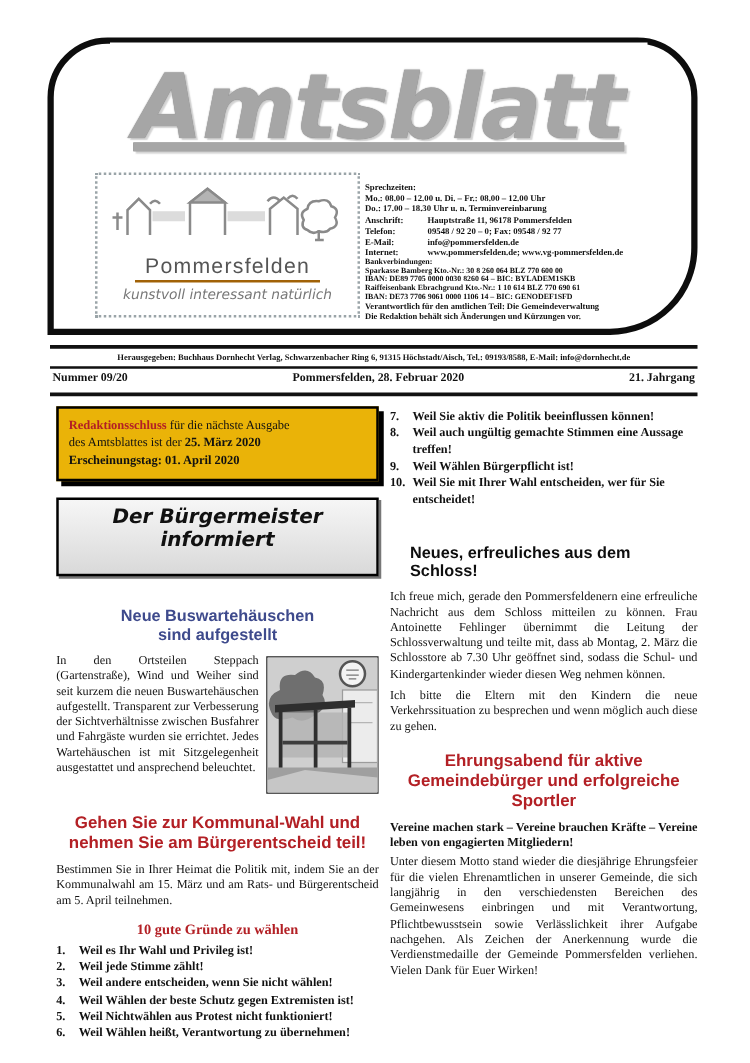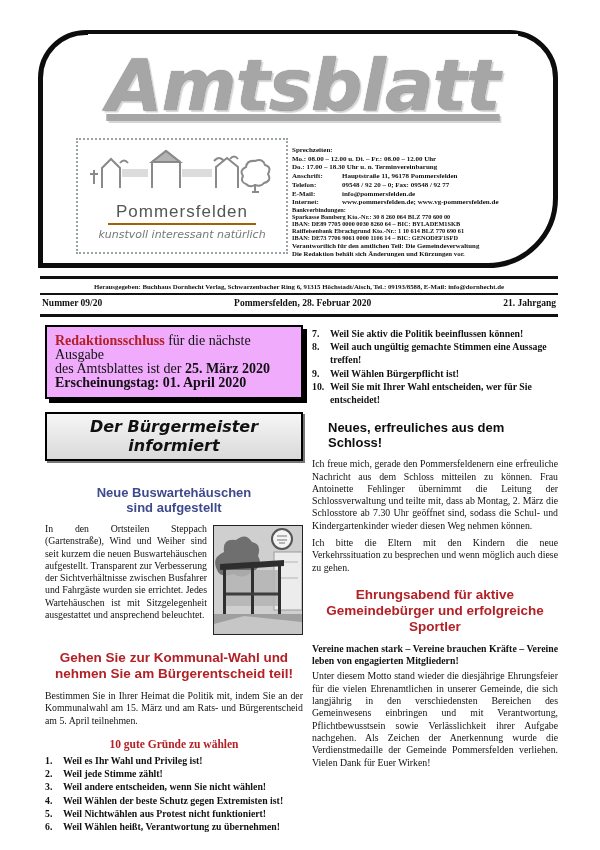--- a/index.html
+++ b/index.html
@@ -31,34 +31,34 @@
   .rule{position:absolute;left:40px;width:518px;background:#111;}
   .publine{position:absolute;left:40px;top:283px;width:518px;text-align:center;
            font-weight:bold;font-size:6.8px;}
   .issuerow{position:absolute;left:42px;top:298px;width:514px;display:flex;
             justify-content:space-between;font-weight:bold;font-size:9.5px;}
 
   
   .col-l{position:absolute;left:45px;top:325px;width:258px;}
   .col-r{position:absolute;left:312px;top:325px;width:246px;}
 
-  .deadline{border:2px solid #000;box-shadow:4px 4px 0 #000;background:#f0abfc;
-            padding:7px 8px;font-size:14px;line-height:14px;}
+  .deadline{border:2px solid #000;box-shadow:4px 4px 0 #000;background:#eab308;
+            padding:7px 8px;font-size:10px;line-height:14px;}
   .red-b{color:#b32025;font-weight:bold;}
   .blk-b{font-weight:bold;}
 
   .mayor{margin-top:13px;border:2px solid #000;background:linear-gradient(#f6f6f6,#d9d9d9);
-         text-align:center;padding:3px 0 4px;box-shadow:2px 2px 0 #777;
+         text-align:center;padding:3px 0 18px;box-shadow:2px 2px 0 #777;
          font-family:"DejaVu Sans", sans-serif;font-style:italic;font-weight:bold;font-size:16px;}
 
   .h-blue{margin-top:24px;text-align:center;font-family:"Liberation Sans", sans-serif;
           font-weight:bold;font-size:13px;line-height:15px;color:#3e4a8c;}
   .h-red{margin-top:13px;text-align:center;font-family:"Liberation Sans", sans-serif;
          font-weight:bold;font-size:13.5px;line-height:16px;color:#b32025;}
-  .h-black{margin-top:14px;font-family:"Liberation Sans", sans-serif;
+  .h-black{margin-top:28px;font-family:"Liberation Sans", sans-serif;
            font-weight:bold;font-size:13px;line-height:15px;color:#0e0e0e;padding-left:16px;}
 
   .body-p{margin-top:8px;font-size:9.8px;line-height:12.3px;text-align:justify;}
   .bold-p{font-weight:bold;}
   .bus-wrap{overflow:hidden;}
   .photo{float:right;width:88px;height:108px;margin:2px 0 2px 6px;border:1px solid #222;}
 
   .vote-title{margin-top:11px;text-align:center;font-weight:bold;font-size:11.5px;color:#b32025;}
   .vote-list{margin-top:4px;}
   .vote-item{display:flex;font-weight:bold;font-size:9.8px;line-height:13.2px;}

